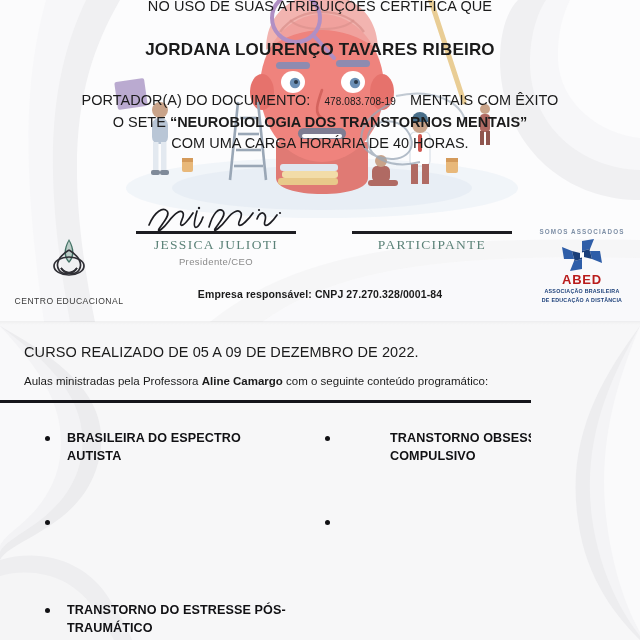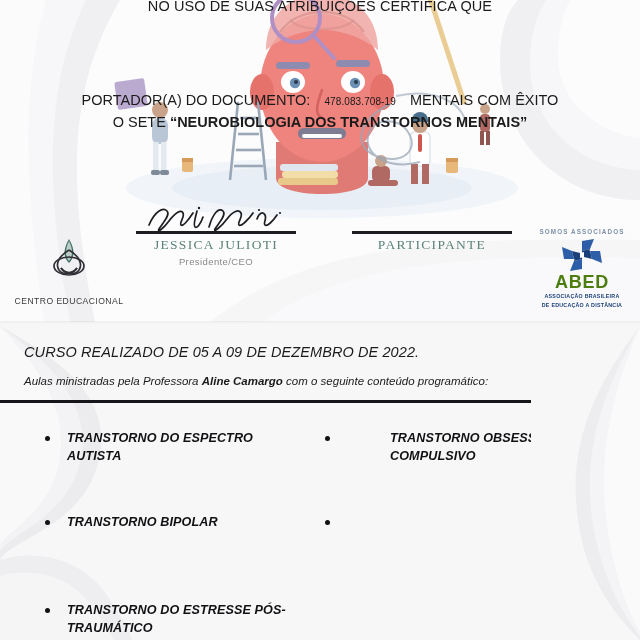--- a/index.html
+++ b/index.html
@@ -154,23 +154,23 @@
   }
   .abed .somos {
     font-size: 6.3px;
     color: #7e8fa6;
     letter-spacing: 1.1px;
     font-weight: bold;
   }
   .abed .mark { height: 36px; margin-top: 2px; }
   .abed .mark svg { display: block; margin: 0 auto; }
   .abed .word {
-    font-size: 18px;
+    font-size: 13px;
     font-weight: bold;
-    color: #4d7c0f;
+    color: #b91c1c;
     letter-spacing: .8px;
     line-height: 1;
   }
   .abed .sub {
     font-size: 5.3px;
     font-weight: bold;
     color: #1b3f79;
     letter-spacing: .25px;
     line-height: 1.35;
     margin-top: 2px;
@@ -203,21 +203,20 @@
   }
 
   
   .content-panel {
     position: absolute;
     left: 0;
     top: 326px;
     width: 531px;
     height: 314px;
     overflow: hidden;
-    font-style: italic;
   }
   .c-date {
     position: absolute;
     left: 24px;
     top: 18px;
     font-size: 14.5px;
     color: #1b1b1b;
     letter-spacing: .1px;
   }
   .c-teacher {
@@ -413,30 +412,32 @@
           <rect x="2" y="27" width="4" height="14" fill="#8f564f"></rect>
           <rect x="8" y="27" width="4" height="14" fill="#8f564f"></rect>
         </g>
 
         <line x1="338" y1="0" x2="374" y2="110" stroke="#e8c98a" stroke-width="5" stroke-linecap="round" opacity=".9"></line>
       </svg>
     </div>
 
     <div class="txt-line t-attrib">NO USO DE SUAS ATRIBUIÇÕES CERTIFICA QUE</div>
 
+    <div class="txt-line t-name">JORDANA LOURENÇO TAVARES RIBEIRO</div>
 
     <div class="txt-line t-doc">
       <span>PORTADOR(A) DO DOCUMENTO:</span><span class="cpf">478.083.708-19</span><span>MENTAIS COM ÊXITO</span>
     </div>
 
     <div class="txt-line t-course">
       <span>O SETE</span>
       <b>“NEUROBIOLOGIA DOS TRANSTORNOS MENTAIS”</b>
     </div>
 
+    <div class="txt-line t-hours">COM UMA CARGA HORÁRIA DE 40 HORAS.</div>
 
     <div class="sig-block sig-left">
       <div class="sig-script">
         <svg width="150" height="26" viewBox="0 0 150 26" xmlns="http://www.w3.org/2000/svg">
           <path d="M8,20 C14,6 22,2 26,6 C30,10 20,20 18,24 C16,28 22,24 28,16 C34,8 40,4 42,8 C44,12 38,18 40,20 C42,22 48,14 52,8
                    M56,6 C54,14 52,20 54,22 C56,24 60,18 62,12
                    M68,22 C72,8 78,2 82,6 C86,10 76,20 74,24 C72,28 80,22 86,14 C92,6 98,4 100,8 C102,12 96,18 98,20 C100,22 108,14 112,8
                    M116,14 C118,8 122,6 124,10 C126,14 122,18 124,20 C126,22 132,16 136,10" fill="none" stroke="#1d1d22" stroke-width="1.7" stroke-linecap="round" stroke-linejoin="round"></path>
           <circle cx="58" cy="3" r="1.2" fill="#1d1d22"></circle>
           <circle cx="118" cy="5" r="1.1" fill="#1d1d22"></circle>
@@ -490,20 +491,21 @@
           <g fill="#ffffff">
             <path d="M20,16 L24,15 L24,20 L20,21 Z"></path>
           </g>
         </svg>
       </div>
       <div class="word">ABED</div>
       <div class="sub">ASSOCIAÇÃO BRASILEIRA</div>
       <div class="sub">DE EDUCAÇÃO A DISTÂNCIA</div>
     </div>
 
+    <div class="company">Empresa responsável: CNPJ 27.270.328/0001-84</div>
   </div>
 
   <div class="seam"></div>
 
   <div class="content-panel">
 
     <div class="c-date">CURSO REALIZADO DE 05 A 09 DE DEZEMBRO DE 2022.</div>
 
     <div class="c-teacher">
       <span>Aulas ministradas pela Professora</span>
@@ -540,26 +542,25 @@
         <path d="M80,50 C82,48 76,42 72,48 C68,54 64,62 58,68 C52,74 46,80 46,88 L46,94
                  C54,94 62,88 68,80 C74,72 78,60 80,50 Z" fill="#f0b87e"></path>
         <path d="M76,52 C72,62 66,72 58,80 C54,84 50,88 48,92" fill="none" stroke="#e0a468" stroke-width="1.4"></path>
       </svg>
     </div>
 
     <div class="topics">
 
       <div class="topic col-l row-1">
         <span class="dot"></span>
-        <span class="lbl">TRANSTORNO DO ESPECTRO AUTISTA</span>
+        <span class="lbl">BRASILEIRA DO ESPECTRO AUTISTA</span>
       </div>
 
       <div class="topic col-l row-2">
         <span class="dot"></span>
-        <span class="lbl">TRANSTORNO BIPOLAR</span>
       </div>
 
       <div class="topic col-l row-3">
         <span class="dot"></span>
         <span class="lbl">TRANSTORNO DO ESTRESSE PÓS-TRAUMÁTICO</span>
       </div>
 
       <div class="topic col-r row-1">
         <span class="dot"></span>
         <span class="lbl">TRANSTORNO OBSESSIVO-COMPULSIVO</span>

